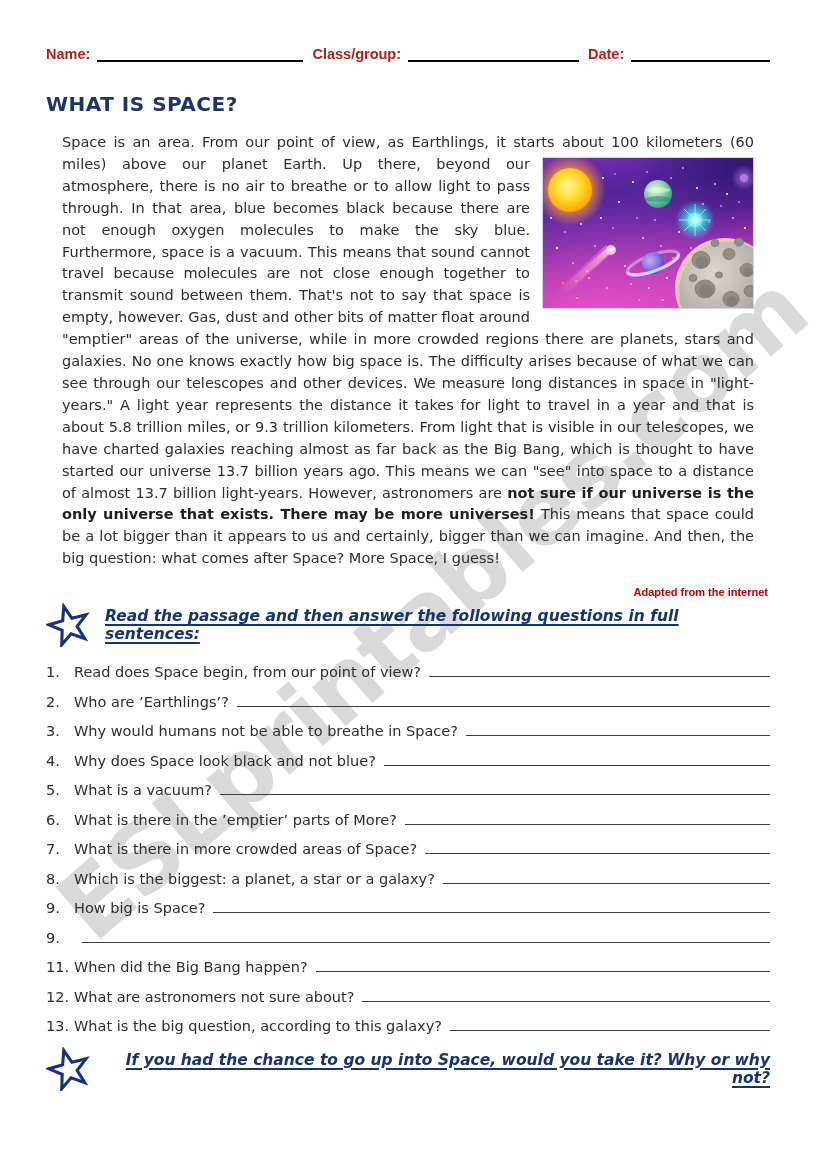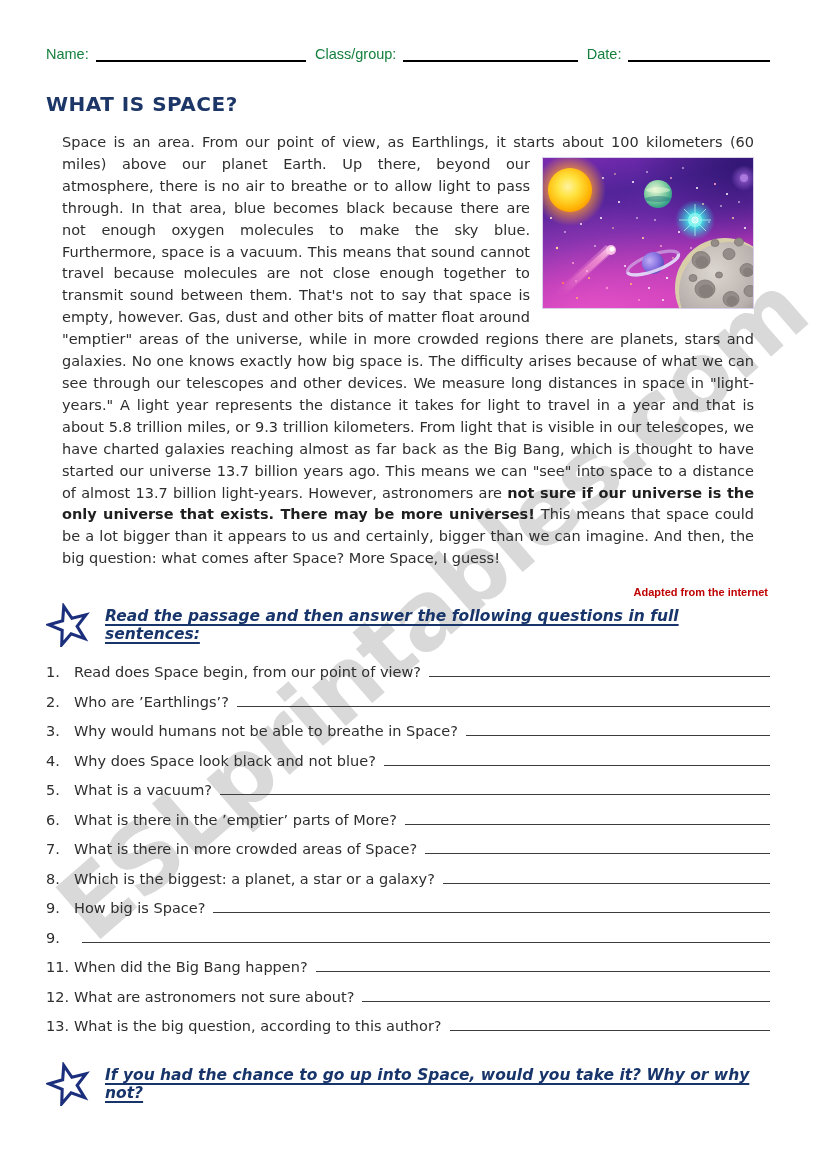--- a/index.html
+++ b/index.html
@@ -11,21 +11,21 @@
     position:absolute; left:432px; top:608px;
     transform:translate(-50%,-50%) rotate(-41deg);
     font-size:94px; font-weight:bold; letter-spacing:-2px;
     color:#c2c2c2; opacity:.62; white-space:nowrap; z-index:0;
     font-family:"DejaVu Sans", sans-serif;
   }
   .content { position:relative; z-index:1; padding:46px 51px 0 46px; }
 
   
   .hdr { display:flex; align-items:flex-end; font-family:"Liberation Sans", sans-serif;
-         font-weight:normal; font-size:14.5px; color:#15803d; }
+         font-weight:bold; font-size:14.5px; color:#b91c1c; }
   .hdr .lbl { white-space:nowrap; margin-right:7px; }
   .hdr .blank { border-bottom:2px solid #000; height:13px; margin-right:9px; }
   .blank-name  { flex-grow:205; }
   .blank-class { flex-grow:170; }
   .blank-date  { flex-grow:138; margin-right:0 !important; }
 
   
   .title { margin:30px 0 10px 0; font-size:20px; font-weight:bold;
            color:#1d3668; letter-spacing:.5px; }
 
@@ -49,21 +49,21 @@
 
   
   .questions { margin-top:10px; }
   .q { display:flex; align-items:baseline; font-size:14.5px; color:#2e2e2e;
        margin-bottom:12.5px; }
   .q .num { min-width:28px; flex:0 0 auto; }
   .q .qt  { flex:0 0 auto; }
   .q .line { flex:1 1 40px; border-bottom:1.5px solid #3c3c3c; height:13px;
              margin-left:8px; }
 
-  .final { margin-top:28px; margin-bottom:0; }
+  .final { margin-top:12px; margin-bottom:0;text-align:right; }
 </style>
 </head>
 <body>
 
 <div class="page">
 
   <div class="watermark">ESLprintables.com</div>
 
   <div class="content">
 
@@ -328,21 +328,21 @@
         <span class="qt">When did the Big Bang happen?</span>
         <span class="line"></span>
       </div>
       <div class="q">
         <span class="num">12.</span>
         <span class="qt">What are astronomers not sure about?</span>
         <span class="line"></span>
       </div>
       <div class="q">
         <span class="num">13.</span>
-        <span class="qt">What is the big question, according to this author?</span>
+        <span class="qt">What is the big question, according to this galaxy?</span>
         <span class="line"></span>
       </div>
     </div>
 
     <div class="task final">
       <span class="star-wrap">
         <svg viewBox="0 0 100 100" xmlns="http://www.w3.org/2000/svg">
           <polygon points="38.1,7.6 56.6,34.7 88.6,26.9 68.5,53 85.7,80.9 54.8,69.9 33.5,94.9 34.5,62.1 4.1,49.6 35.6,40.4" fill="#ffffff" stroke="#1b2f7d" stroke-width="7" stroke-linejoin="miter"></polygon>
         </svg>
       </span>

